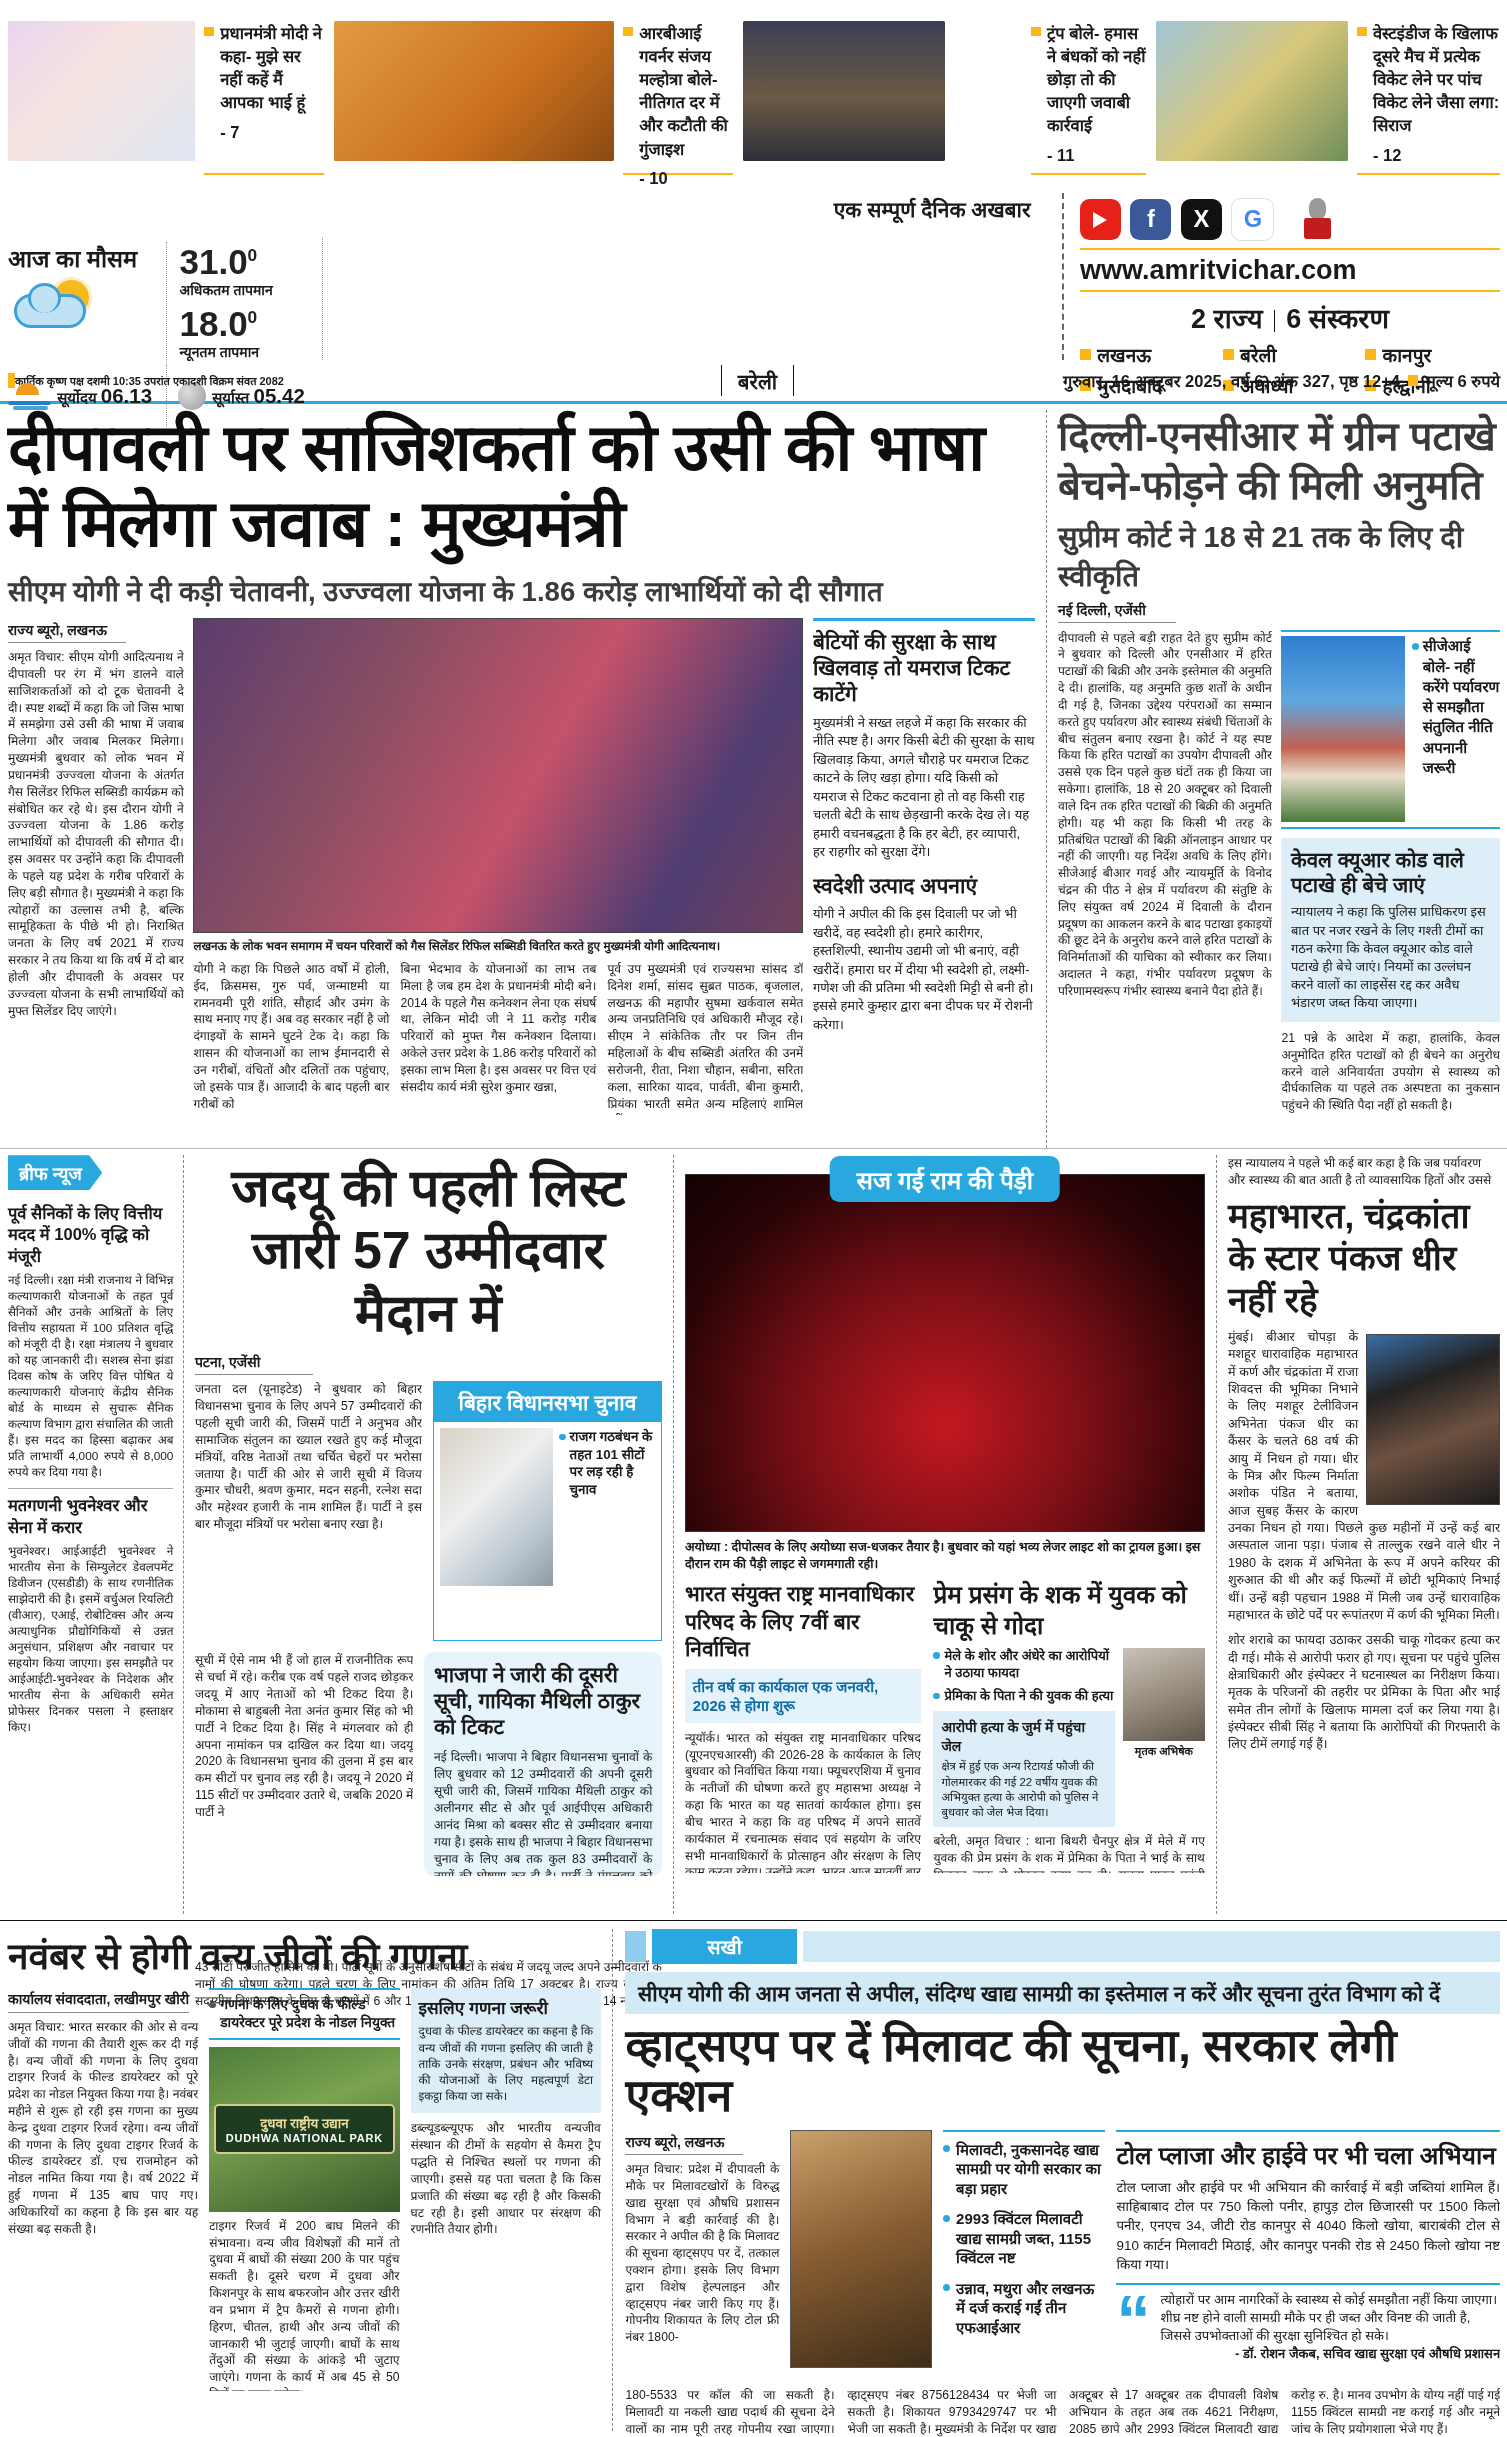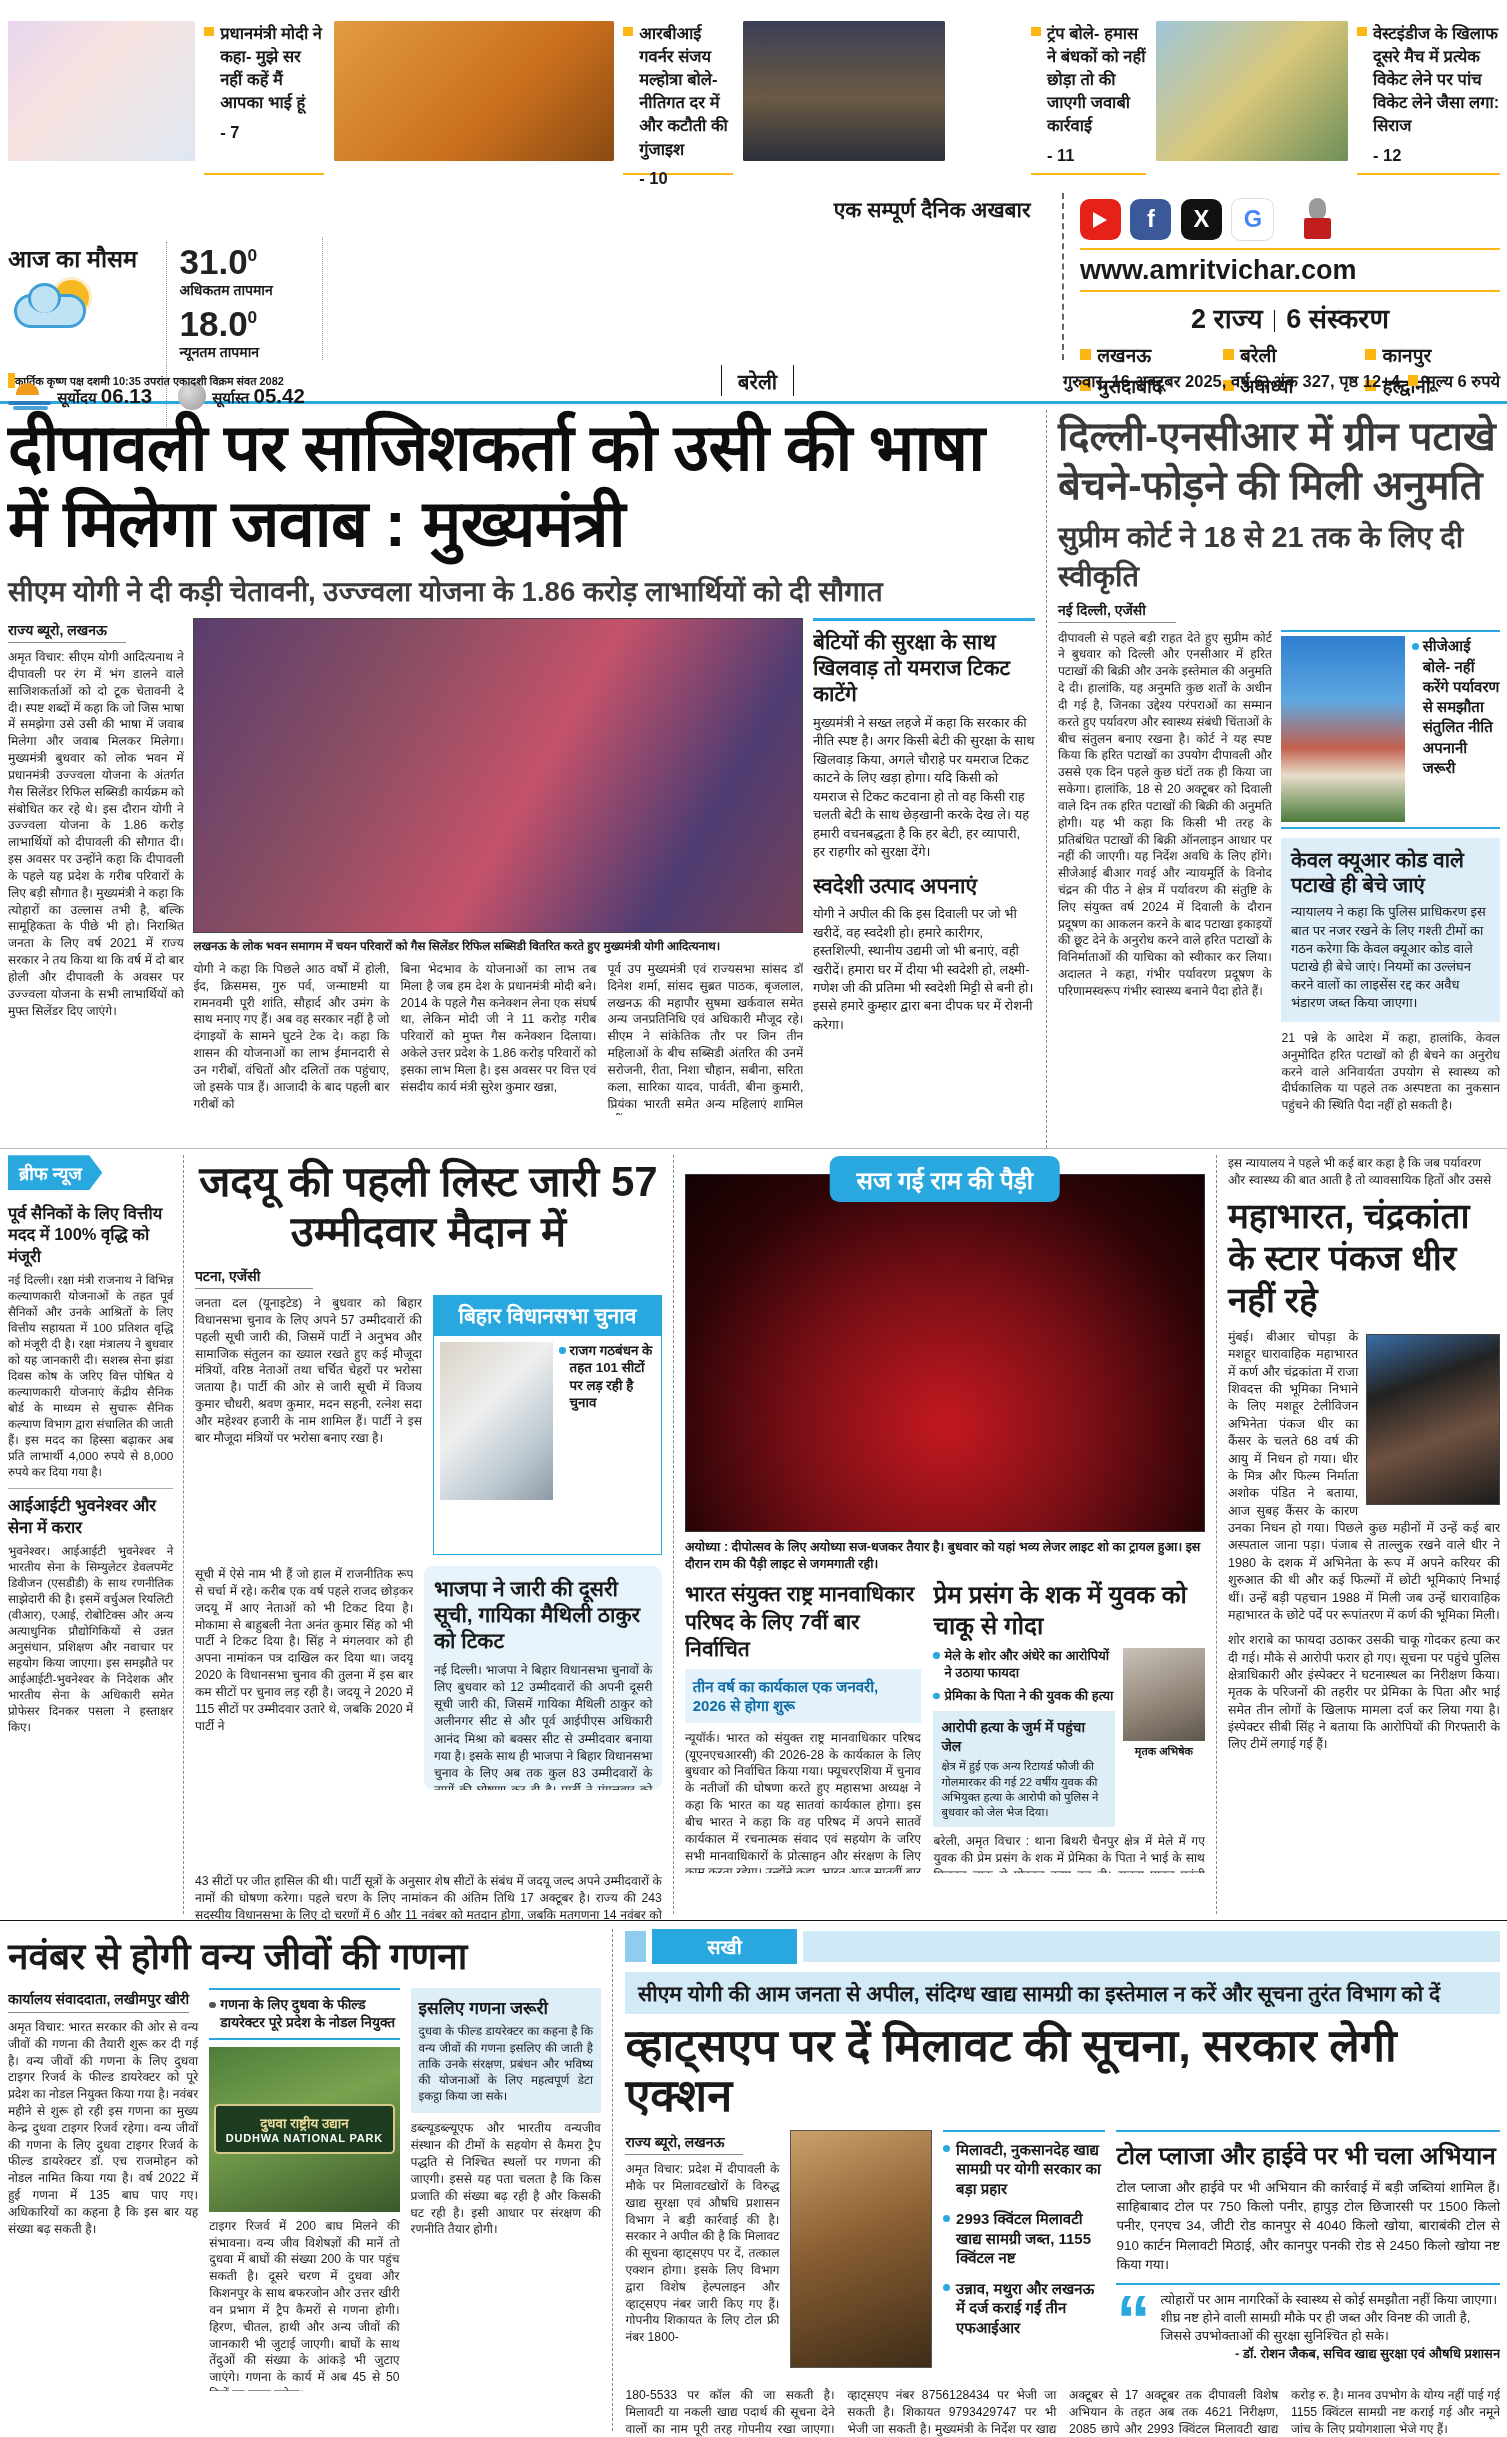--- a/index.html
+++ b/index.html
@@ -102,21 +102,21 @@
   .cr-tail{margin-top:7.9px;height:93px;overflow:hidden;}
 
   
   .region-mid{display:flex;height:772px;box-sizing:border-box;padding:6.3px 7.9px;border-top:0.8px solid #bbb;}
   .brief{width:176px;flex:none;border-right:1.6px dashed #888;padding-right:9.5px;box-sizing:border-box;}
   .brief-tag{display:inline-block;background:#29a8e0;color:#fff;font-size:18px;font-weight:800;padding:5.5px 20.5px 5.5px 11px;clip-path:polygon(0 0,86% 0,100% 50%,86% 100%,0 100%);margin-bottom:7.9px;}
   .brief h4{font-size:16.5px;font-weight:800;line-height:1.3;margin:4.7px 0 4.7px;}
   .brief p{font-size:11.8px;line-height:1.36;margin:0 0 7.9px;}
   .brief .sep{border-top:0.8px solid #aaa;margin:6.3px 0;}
   .jdu{width:490px;flex:none;padding:0 11px;box-sizing:border-box;border-right:1.6px dashed #888;}
-  .jdu-head{font-size:42px;line-height:1.2;font-weight:900;text-align:center;margin:1.6px 0 7.9px;}
+  .jdu-head{font-size:52px;line-height:1.2;font-weight:900;text-align:center;margin:1.6px 0 7.9px;}
   .jdu-row{display:flex;gap:11px;}
   .jdu-c{flex:1;height:260px;overflow:hidden;}
   .bihar-box{flex:1;border:0.8px solid #29a8e0;border-top:none;}
   .bihar-ban{background:#29a8e0;color:#fff;font-size:21px;font-weight:800;text-align:center;padding:6.3px 3.2px;}
   .bihar-inner{display:flex;gap:6.3px;padding:6.3px;}
   .evm{flex:1;height:158px;background:linear-gradient(135deg,#d9d2c6,#efefef 40%,#b9c6cf 75%,#8d9aa5);}
   .bihar-bullet{width:85px;flex:none;font-size:13.4px;font-weight:800;line-height:1.3;position:relative;padding-left:10.2px;}
   .bihar-bullet:before{content:"";position:absolute;left:0;top:5.5px;width:6.3px;height:6.3px;border-radius:50%;background:#29a8e0;}
   .bjp-box{flex:1;background:#e8f4fb;padding:9.5px;box-sizing:border-box;height:224px;overflow:hidden;border-radius:9px;}
   .bjp-box h4{font-size:21px;line-height:1.25;font-weight:800;margin:0 0 7.9px;}
@@ -362,21 +362,21 @@
     </div>
   </section>
 
   <section class="region-mid">
 
     <aside class="brief">
       <div class="brief-tag">ब्रीफ न्यूज</div>
       <h4>पूर्व सैनिकों के लिए वित्तीय मदद में 100% वृद्धि को मंजूरी</h4>
       <p class="just">नई दिल्ली। रक्षा मंत्री राजनाथ ने विभिन्न कल्याणकारी योजनाओं के तहत पूर्व सैनिकों और उनके आश्रितों के लिए वित्तीय सहायता में 100 प्रतिशत वृद्धि को मंजूरी दी है। रक्षा मंत्रालय ने बुधवार को यह जानकारी दी। सशस्त्र सेना झंडा दिवस कोष के जरिए वित्त पोषित ये कल्याणकारी योजनाएं केंद्रीय सैनिक बोर्ड के माध्यम से सुचारू सैनिक कल्याण विभाग द्वारा संचालित की जाती हैं। इस मदद का हिस्सा बढ़ाकर अब प्रति लाभार्थी 4,000 रुपये से 8,000 रुपये कर दिया गया है।</p>
       <div class="sep"></div>
-      <h4>आईआईटी भुवनेश्वर और सेना में करार</h4>
+      <h4>मतगणनी भुवनेश्वर और सेना में करार</h4>
       <p class="just">भुवनेश्वर। आईआईटी भुवनेश्वर ने भारतीय सेना के सिम्युलेटर डेवलपमेंट डिवीजन (एसडीडी) के साथ रणनीतिक साझेदारी की है। इसमें वर्चुअल रियलिटी (वीआर), एआई, रोबोटिक्स और अन्य अत्याधुनिक प्रौद्योगिकियों से उन्नत अनुसंधान, प्रशिक्षण और नवाचार पर सहयोग किया जाएगा। इस समझौते पर आईआईटी-भुवनेश्वर के निदेशक और भारतीय सेना के अधिकारी समेत प्रोफेसर दिनकर पसला ने हस्ताक्षर किए।</p>
     </aside>
 
     <div class="jdu">
       <h2 class="jdu-head">जदयू की पहली लिस्ट जारी 57 उम्मीदवार मैदान में</h2>
       <div class="byline"><span>पटना, एजेंसी</span></div>
       <div class="jdu-row">
         <div class="jdu-c bodytxt">जनता दल (यूनाइटेड) ने बुधवार को बिहार विधानसभा चुनाव के लिए अपने 57 उम्मीदवारों की पहली सूची जारी की, जिसमें पार्टी ने अनुभव और सामाजिक संतुलन का ख्याल रखते हुए कई मौजूदा मंत्रियों, वरिष्ठ नेताओं तथा चर्चित चेहरों पर भरोसा जताया है। पार्टी की ओर से जारी सूची में विजय कुमार चौधरी, श्रवण कुमार, मदन सहनी, रत्नेश सदा और महेश्वर हजारी के नाम शामिल हैं। पार्टी ने इस बार मौजूदा मंत्रियों पर भरोसा बनाए रखा है।</div>
         <div class="bihar-box">
           <div class="bihar-ban">बिहार विधानसभा चुनाव</div>

